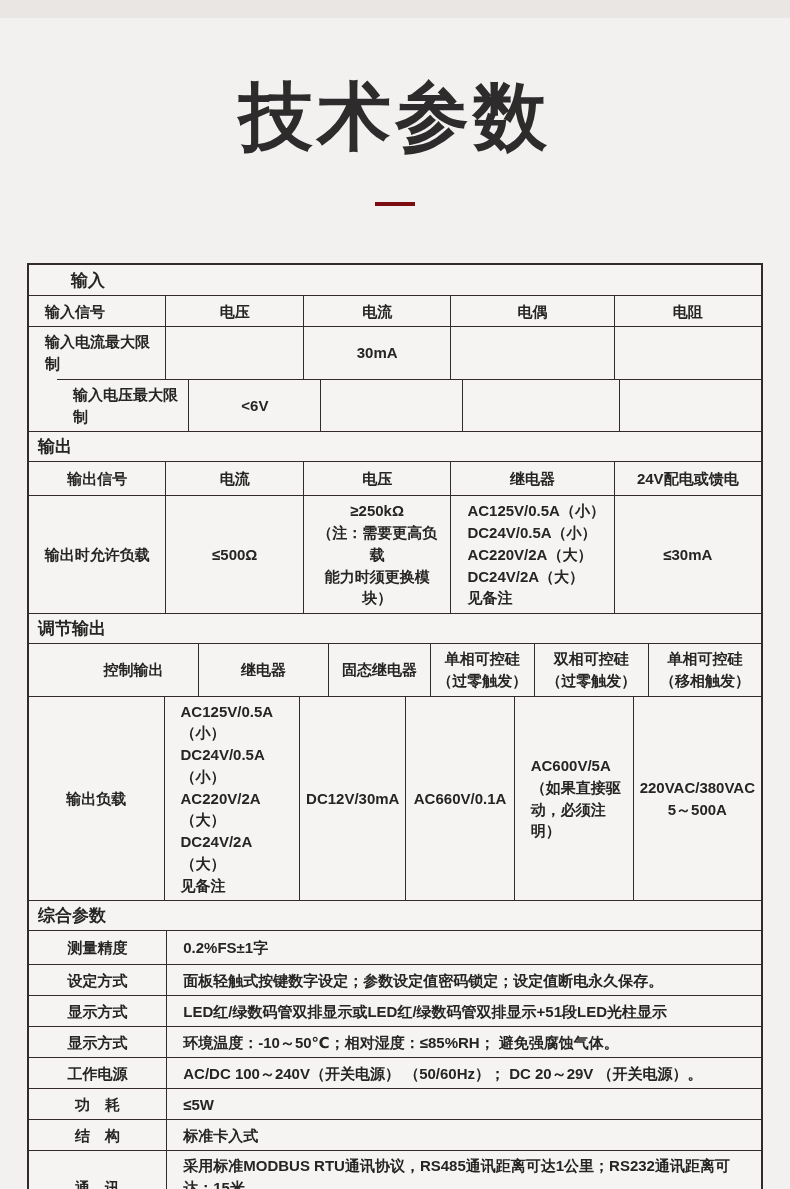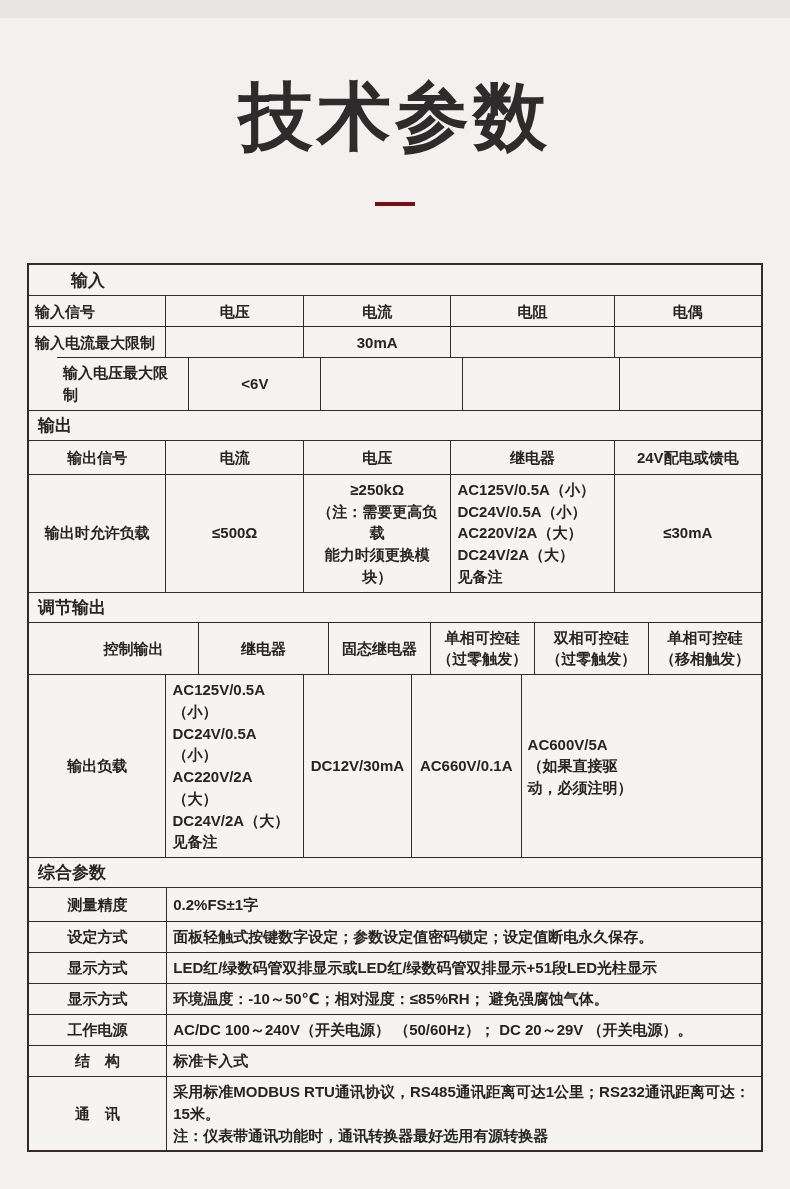--- a/index.html
+++ b/index.html
@@ -45,21 +45,21 @@
   .cell {
     display:flex; align-items:center; justify-content:center;
     text-align:center;
     padding:4px 6px;
     border-right:1.5px solid #332b29;
     font-size:15px;
     line-height:1.45;
     white-space:pre-line;
   }
   .cell:last-child { border-right:none; }
-  .cell.left { justify-content:flex-start; text-align:left; padding-left:6px; }
+  .cell.left { justify-content:flex-start; text-align:left; padding-left:16px; }
   
   .sec-0 .row { min-height:31px; }
   .sec-1 .row:nth-child(2) { min-height:34px; }
   .sec-1 .row:nth-child(3) { min-height:116px; }
   .sec-2 .row:nth-child(2) { min-height:50px;padding-left:40px; }
   .sec-2 .row:nth-child(3) { min-height:108px; }
   .sec-3 .row { min-height:31px; }
   .sec-3 .row:nth-child(2) { min-height:34px; }
   .sec-3 .row:last-child { min-height:60px; }
 </style>
@@ -70,22 +70,22 @@
   <div class="top-band"></div>
   <h1 class="title">技术参数</h1>
   <div class="divider"></div>
   <div class="spec-table" id="spec-table">
       <div class="sec sec-0">
         <div class="sec-header">输入</div>
         <div class="row" style="grid-template-columns: 139fr 139fr 149fr 165fr 148fr;">
           <div class="cell left">输入信号</div>
           <div class="cell">电压</div>
           <div class="cell">电流</div>
+          <div class="cell">电偶</div>
           <div class="cell">电阻</div>
-          <div class="cell">电偶</div>
         </div>
         <div class="row" style="grid-template-columns: 139fr 139fr 149fr 165fr 148fr;">
           <div class="cell left">输入电流最大限制</div>
           <div class="cell"></div>
           <div class="cell">30mA</div>
           <div class="cell"></div>
           <div class="cell"></div>
         </div>
         <div class="row" style="grid-template-columns: 139fr 139fr 149fr 165fr 148fr; margin-left: 28px;">
           <div class="cell left">输入电压最大限制</div>
@@ -136,20 +136,22 @@
           <div class="cell left">AC125V/0.5A（小）
 DC24V/0.5A（小）
 AC220V/2A（大）
 DC24V/2A（大）
 见备注</div>
           <div class="cell">DC12V/30mA</div>
           <div class="cell">AC660V/0.1A</div>
           <div class="cell left">AC600V/5A
 （如果直接驱
 动，必须注明）</div>
+          <div class="cell">220VAC/380VAC
+5～500A</div>
         </div>
       </div>
       <div class="sec sec-3">
         <div class="sec-header">综合参数</div>
         <div class="row" style="grid-template-columns: 139fr 597fr;">
           <div class="cell">测量精度</div>
           <div class="cell left">0.2%FS±1字</div>
         </div>
         <div class="row" style="grid-template-columns: 139fr 597fr;">
           <div class="cell">设定方式</div>
@@ -161,20 +163,24 @@
         </div>
         <div class="row" style="grid-template-columns: 139fr 597fr;">
           <div class="cell">显示方式</div>
           <div class="cell left">环境温度：-10～50℃；相对湿度：≤85%RH； 避免强腐蚀气体。</div>
         </div>
         <div class="row" style="grid-template-columns: 139fr 597fr;">
           <div class="cell">工作电源</div>
           <div class="cell left">AC/DC 100～240V（开关电源） （50/60Hz）； DC 20～29V （开关电源）。</div>
         </div>
         <div class="row" style="grid-template-columns: 139fr 597fr;">
+          <div class="cell">功　耗</div>
+          <div class="cell left">≤5W</div>
+        </div>
+        <div class="row" style="grid-template-columns: 139fr 597fr;">
           <div class="cell">结　构</div>
           <div class="cell left">标准卡入式</div>
         </div>
         <div class="row" style="grid-template-columns: 139fr 597fr;">
           <div class="cell">通　讯</div>
           <div class="cell left">采用标准MODBUS RTU通讯协议，RS485通讯距离可达1公里；RS232通讯距离可达：15米。
 注：仪表带通讯功能时，通讯转换器最好选用有源转换器</div>
         </div>
       </div>
     </div>

